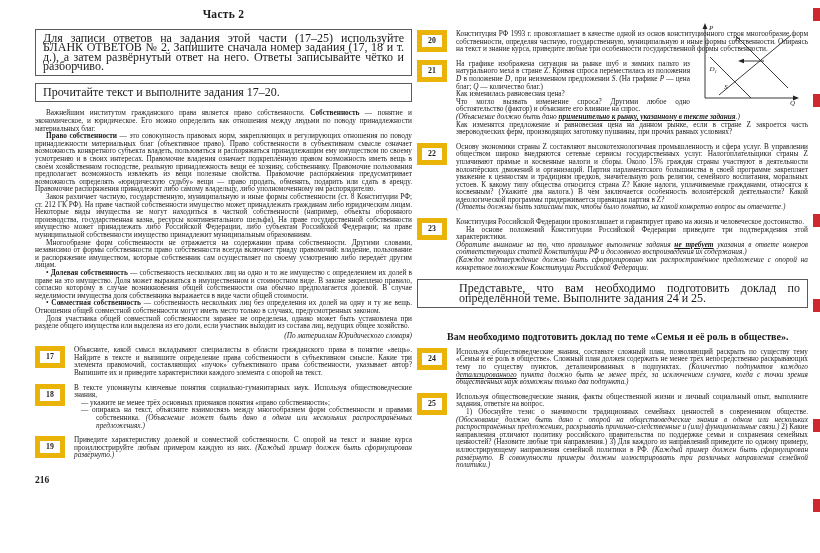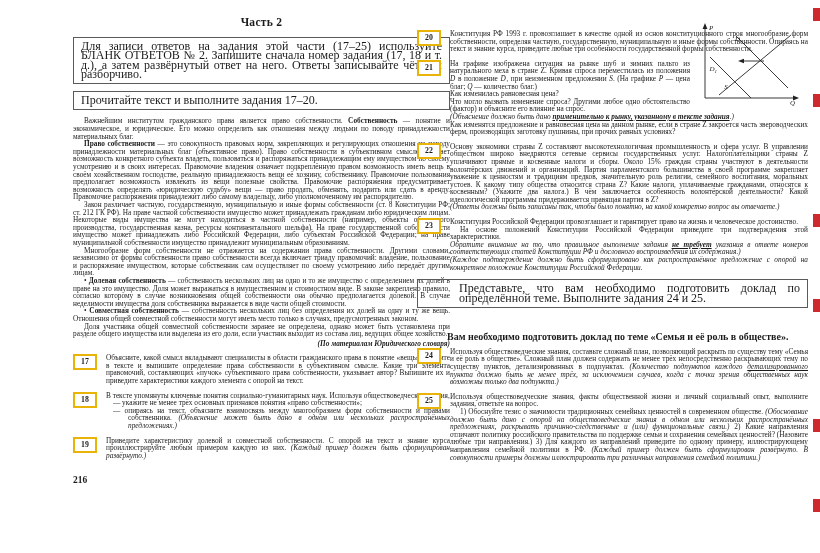--- a/index.html
+++ b/index.html
@@ -1,26 +1,26 @@
 <!DOCTYPE html>
 <html><head>
 <meta charset="utf-8">
 <style>
   html,body{margin:0;padding:0;background:#e8e8e8;}
   .page{position:relative;width:820px;height:553px;background:#ffffff;overflow:hidden;
         font-family:"Liberation Serif","DejaVu Serif",serif;color:#1b1b1b;}
-  .col-left{position:absolute;left:35px;top:16px;width:377px;margin-left:38px;}
+  .col-left{position:absolute;left:35px;top:8px;width:377px;}
   .col-right{position:absolute;left:417px;top:30px;width:391px;}
   .part-title{text-align:center;font-size:11.5px;font-weight:bold;margin:0 0 9px 0;letter-spacing:.3px;}
   .box{border:1px solid #5a5a5a;padding:4px 7px;margin-bottom:7px;}
   .box p{margin:0;font-size:12px;line-height:9.3px;text-align:justify;}
   .reading p{margin:0;font-size:7.3px;line-height:7.6px;text-align:justify;text-indent:11px;}
-  .reading .attr{text-align:right;font-weight:bold;font-style:italic;text-indent:0;margin-top:2px;}
+  .reading .attr{text-align:right;font-weight:normal;font-style:italic;text-indent:0;margin-top:2px;}
   .task{display:flex;margin-top:7px;align-items:flex-start;}
-  .tnum{flex:0 0 20px;height:12px;border:2px solid #eab308;font-size:7.8px;font-weight:bold;
+  .tnum{flex:0 0 20px;height:12px;border:5px solid #eab308;font-size:7.8px;font-weight:bold;
         text-align:center;line-height:12px;margin-right:9px;background:#fff;}
   .ttext{flex:1;font-size:7.3px;line-height:7.6px;text-align:justify;min-width:0;}
   .ttext p{margin:0;}
   .ttext p.ind{text-indent:10px;}
   .hang{padding-left:22px;text-indent:-15px !important;}
   .topic{font-weight:bold;font-size:10px;line-height:8px;margin:25px 0 0 30px;}
   .mid-box{margin-top:8px;padding-left:41px;}
   .pagenum{font-weight:bold;font-size:9.5px;margin-top:16px;}
   .s-r{}
   .s-b{font-weight:bold;}

